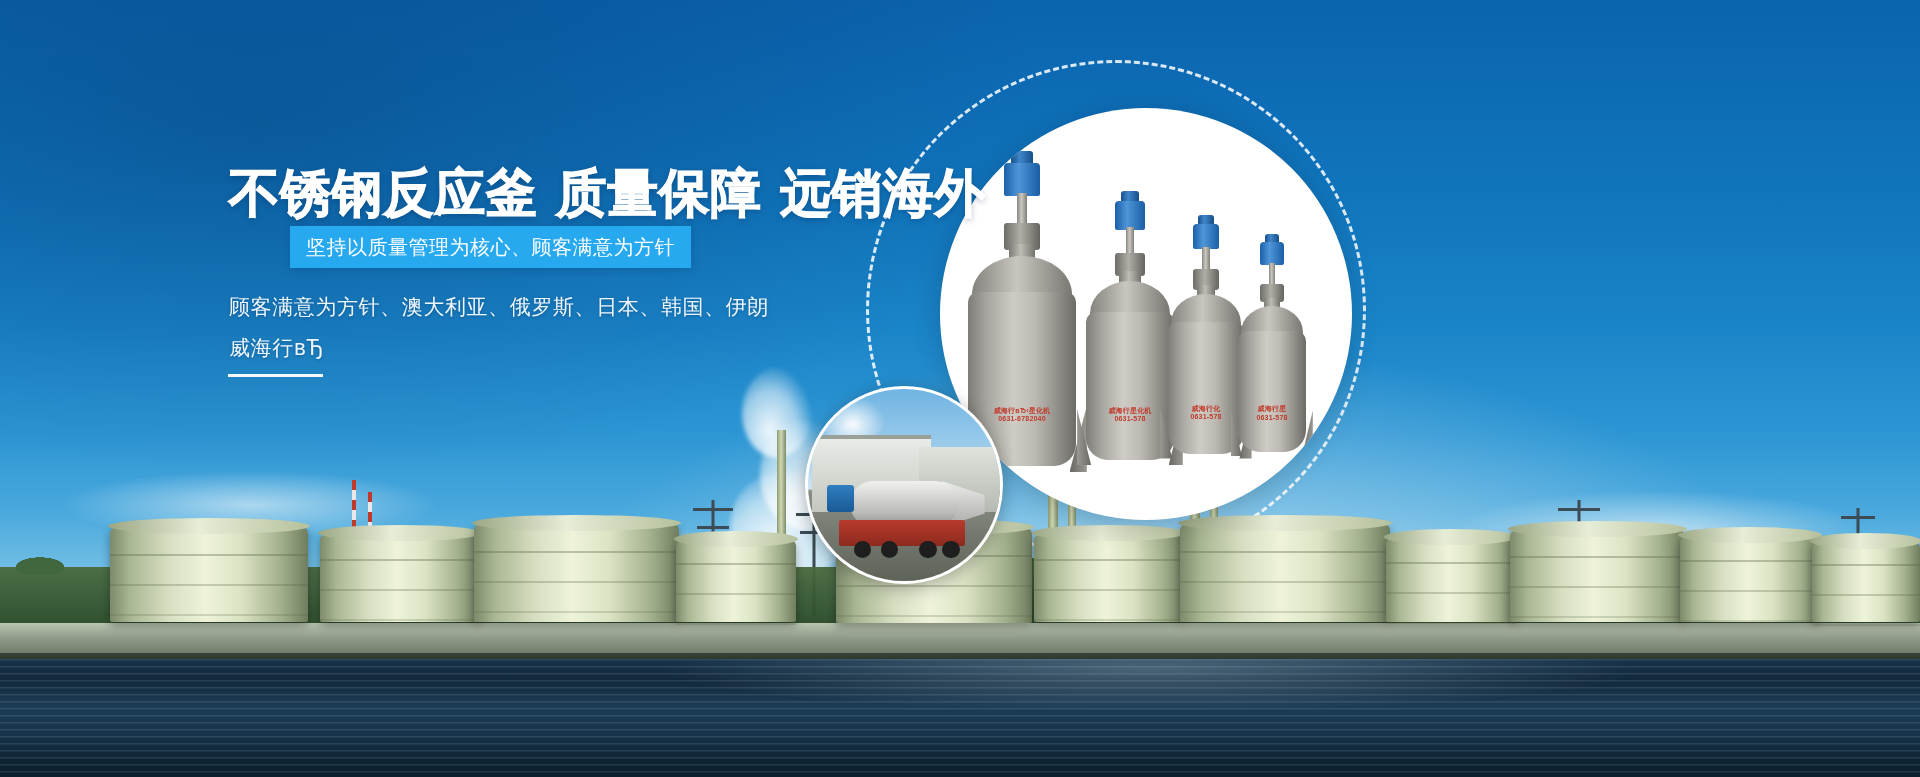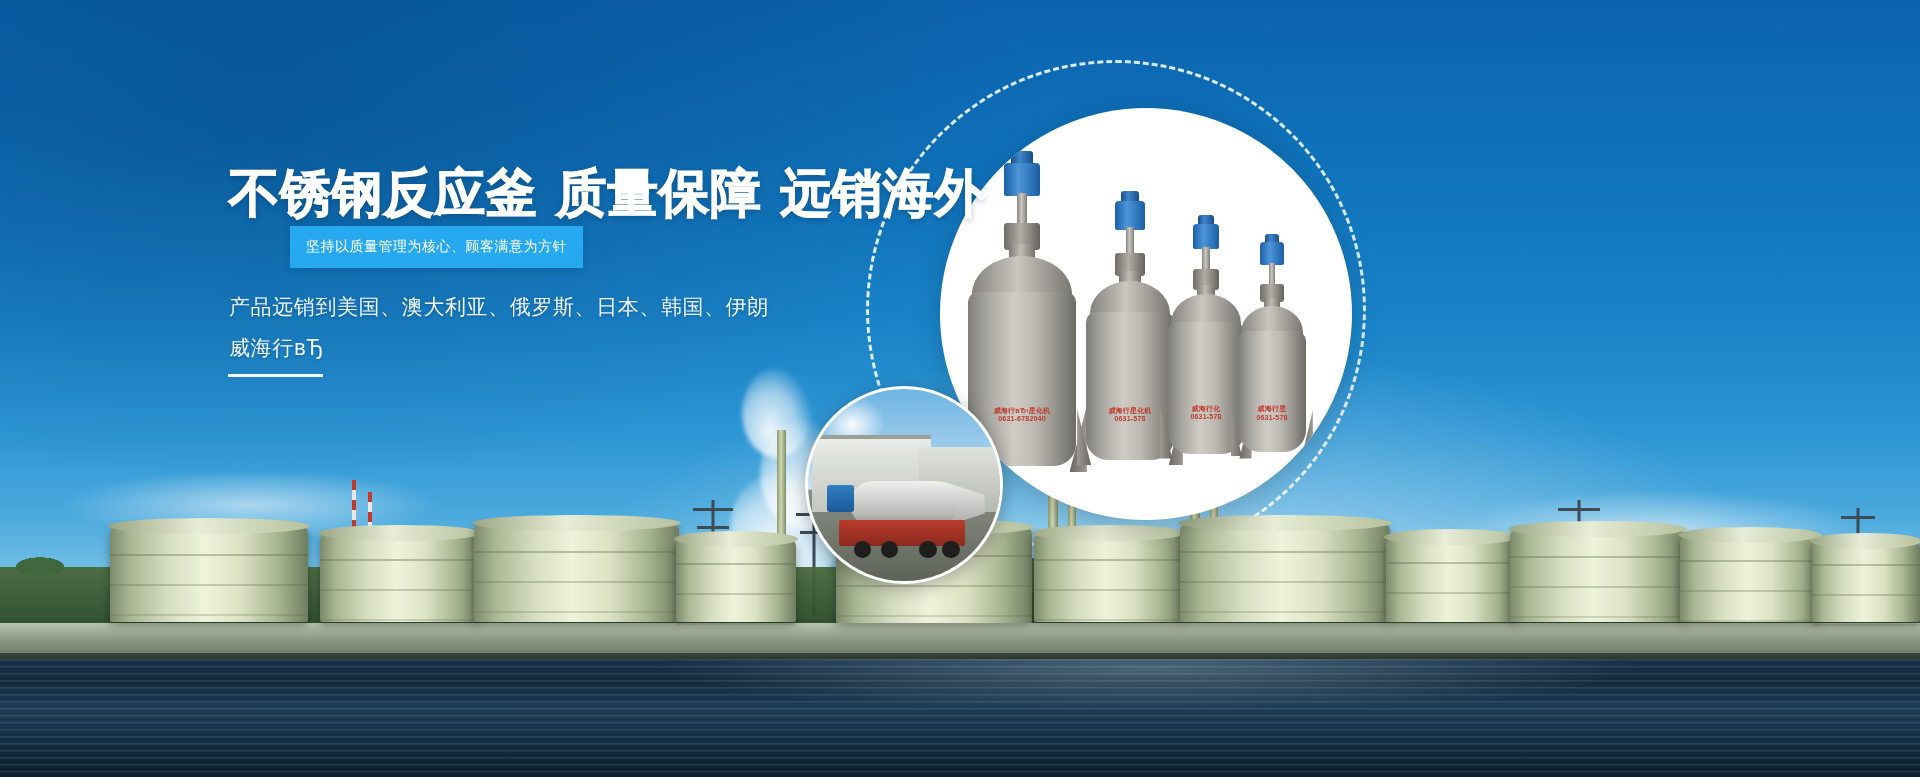--- a/index.html
+++ b/index.html
@@ -252,21 +252,21 @@
     transform-origin:left center;
   }
   .subbar {
     position:absolute; left:290px; top:226px;
     height:42px; padding:0 16px;
     background:#27a9f0;
     display:flex; align-items:center;
     box-shadow:0 2px 8px rgba(0,40,80,.18);
   }
   .subbar span {
-    color:#ffffff; font-size:14px; letter-spacing:.5px; white-space:nowrap;
+    color:#ffffff; font-size:20px; letter-spacing:.5px; white-space:nowrap;
     font-family:"DejaVu Sans","Liberation Sans",sans-serif;
     text-align:right;
   }
   .body-text {
     position:absolute; left:229px; top:287px;
     color:#eef6fd; font-size:21px; line-height:41px;
     letter-spacing:.6px;
     font-family:"DejaVu Sans","Liberation Sans",sans-serif;
     text-shadow:0 1px 3px rgba(0,30,70,.30);
   }
@@ -419,19 +419,19 @@
     </div>
   </div>
 
   <div class="headline">不锈钢反应釜 质量保障 远销海外</div>
 
   <div class="subbar">
     <span>坚持以质量管理为核心、顾客满意为方针</span>
   </div>
 
   <div class="body-text">
-    <div>产品远销到美国、澳大利亚、俄罗斯、日本、韩国、伊朗</div>
+    <div>顾客满意为方针、澳大利亚、俄罗斯、日本、韩国、伊朗</div>
     <div>威海行вЂ</div>
   </div>
 
   <div class="rule"></div>
 
 </div>
 
 </body></html>

